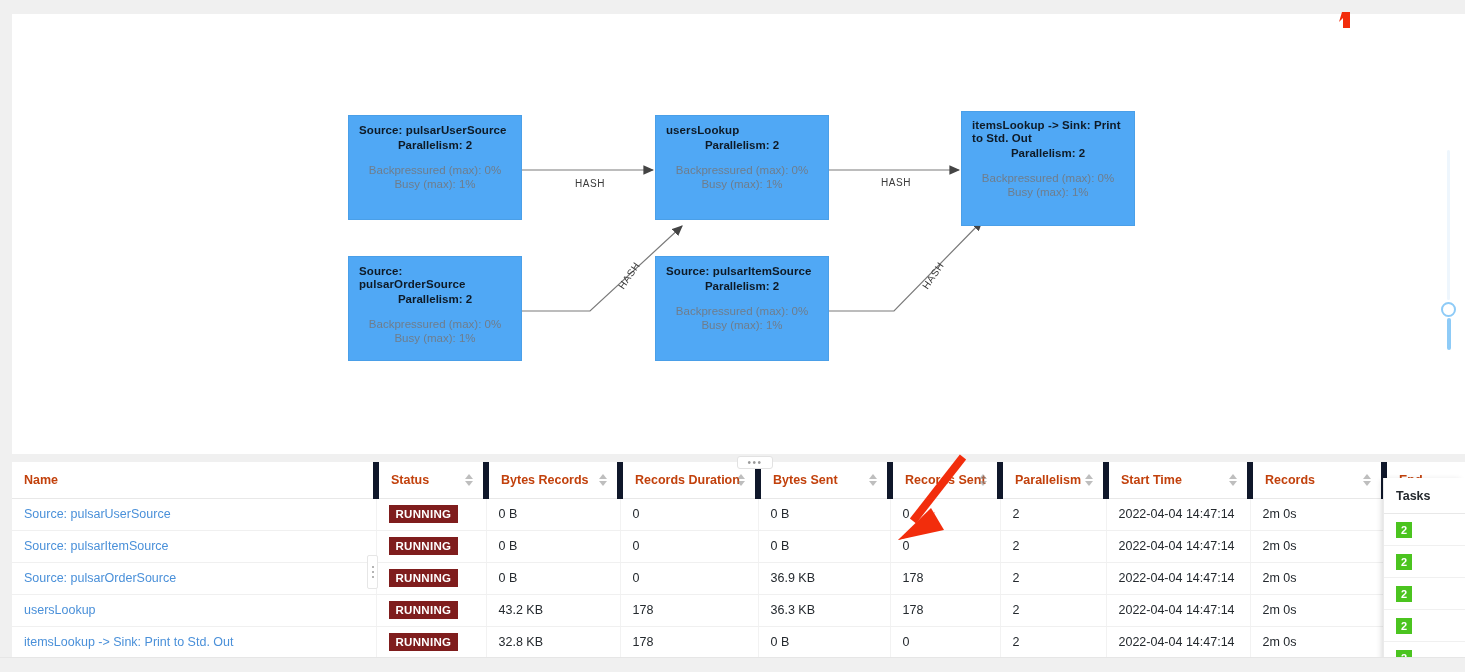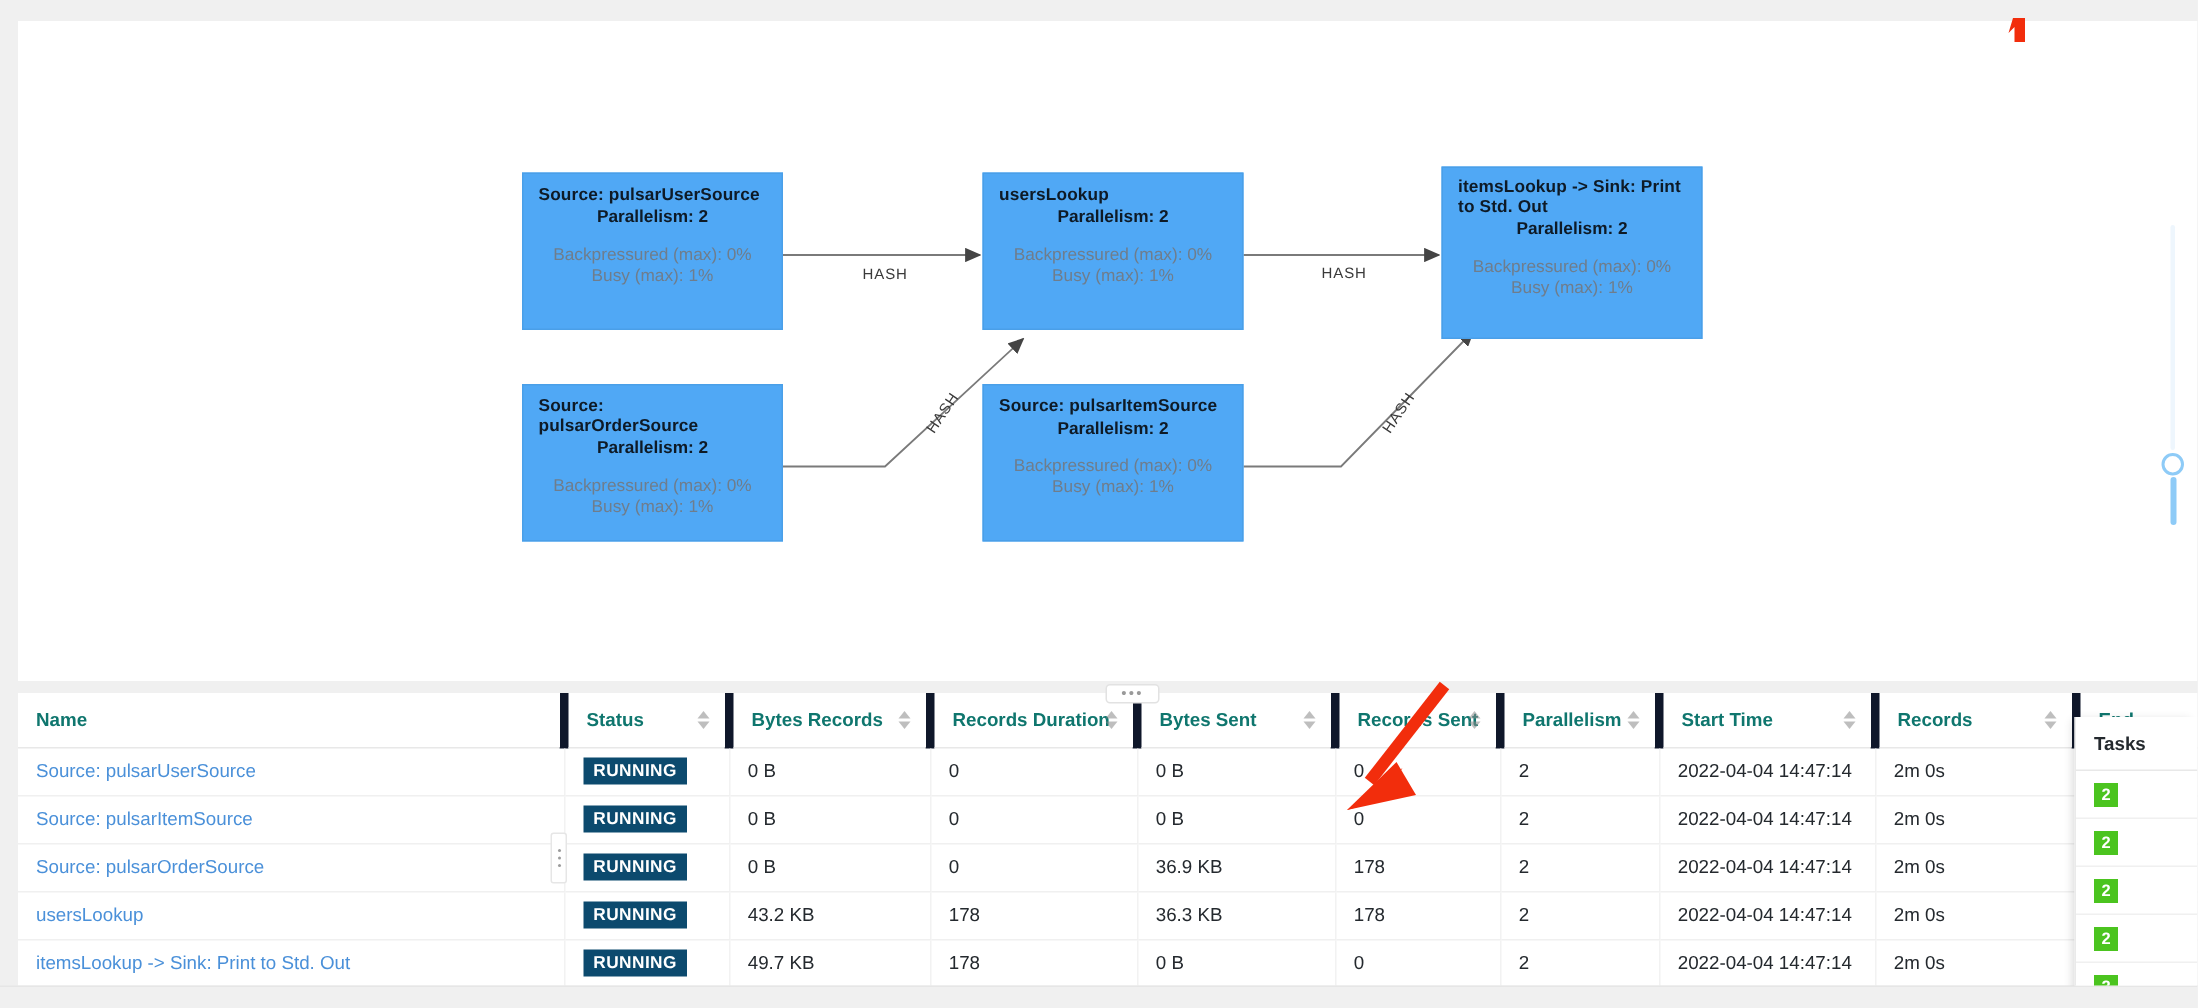--- a/index.html
+++ b/index.html
@@ -80,39 +80,39 @@
 
   
   .table-pane {
     position: absolute; left: 12px; top: 462px;
     width: 1453px; height: 195px;
     background: #ffffff; overflow: hidden;
   }
   table.vtx { border-collapse: collapse; table-layout: fixed; width: 1453px; }
   table.vtx th {
     height: 36px; padding: 0 12px;
-    font-size: 12.5px; font-weight: bold; color: #0f766e;
+    font-size: 12.5px; font-weight: bold; color: #c2410c;
     text-align: left; vertical-align: middle;
     border-bottom: 1px solid #e8e8e8;
     background: #ffffff;
     position: relative;
     white-space: nowrap; overflow: hidden;
   }
   table.vtx th.sep { border-left: 6px solid #0f172a; }
   table.vtx td {
     height: 32px; padding: 0 12px;
     font-size: 12.5px; color: #24292e; vertical-align: middle;
     border-bottom: 1px solid #f0f0f0;
     background: #ffffff;
     white-space: nowrap; overflow: hidden;
   }
   table.vtx td.sep { border-left: 1px solid #f2f2f2; }
   .name-link { color: #4a90d9; font-size: 12.5px; }
   .badge-running {
-    display: inline-block; background: #0c4a6e; color: #ffffff;
+    display: inline-block; background: #7f1d1d; color: #ffffff;
     font-size: 11.5px; font-weight: bold; letter-spacing: .3px;
     padding: 3px 7px 3px 7px; line-height: 12px;
   }
   .badge-tasks {
     display: inline-block; background: #4bc41f; color: #ffffff;
     font-size: 11px; font-weight: bold;
     min-width: 16px; text-align: center;
     padding: 2px 4px; line-height: 12px;
   }
   .sort-ico {
@@ -347,21 +347,21 @@
             <td class="sep">36.3 KB</td>
             <td class="sep">178</td>
             <td class="sep">2</td>
             <td class="sep">2022-04-04 14:47:14</td>
             <td class="sep">2m 0s</td>
             <td class="sep">-</td>
           </tr>
           <tr>
             <td><span class="name-link">itemsLookup -&gt; Sink: Print to Std. Out</span></td>
             <td class="sep"><span class="badge-running">RUNNING</span></td>
-            <td class="sep">49.7 KB</td>
+            <td class="sep">32.8 KB</td>
             <td class="sep">178</td>
             <td class="sep">0 B</td>
             <td class="sep">0</td>
             <td class="sep">2</td>
             <td class="sep">2022-04-04 14:47:14</td>
             <td class="sep">2m 0s</td>
             <td class="sep">-</td>
           </tr>
         </tbody>
     </table>

